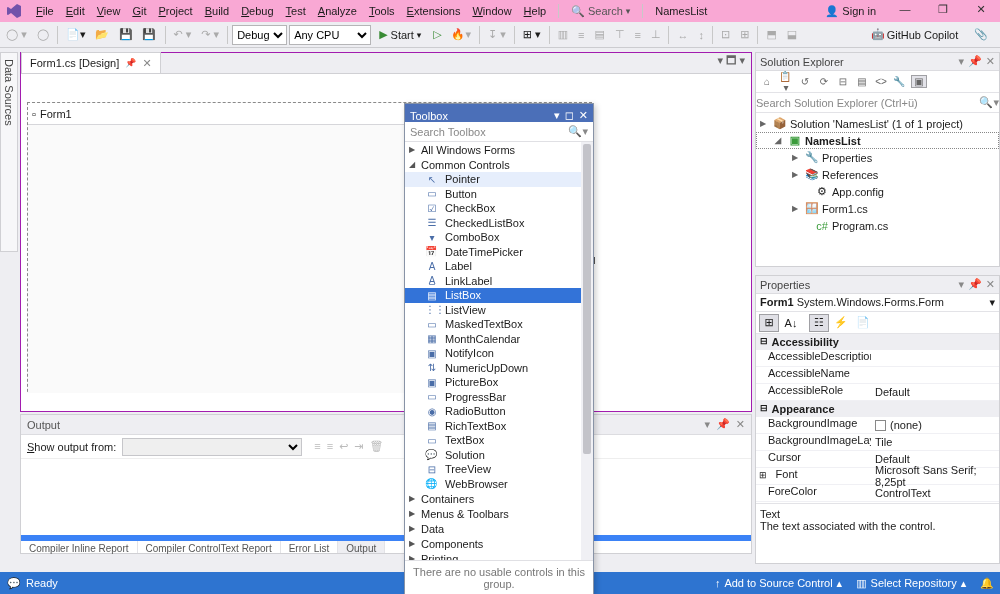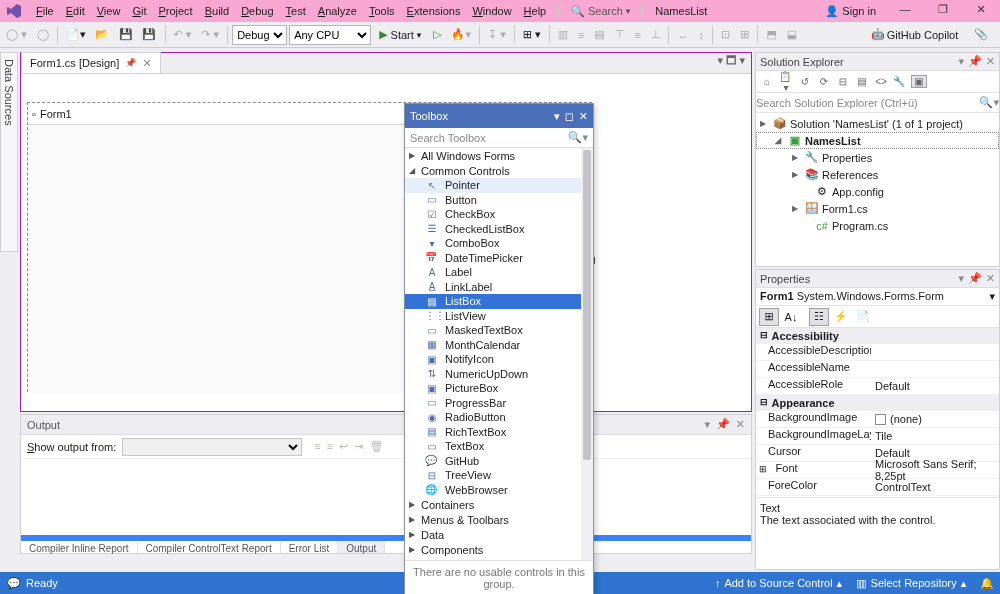--- a/index.html
+++ b/index.html
@@ -33,21 +33,21 @@
   .handle{width:7px;height:7px;background:#fff;border:1px solid #555;position:absolute;}
   .output { position:absolute; left:20px; right:248px; bottom:18px; height:140px; background:#fff; border:1px solid #d0d0d4; display:flex;flex-direction:column;}
   .output .hdr{height:20px;background:#eeeef2;border-bottom:1px solid #dcdce0;display:flex;align-items:center;padding:0 6px;color:#555;}
   .output .hdr .r{margin-left:auto;display:flex;gap:6px;color:#888;}
   .output .row{height:24px;display:flex;align-items:center;gap:6px;padding:0 6px;border-bottom:1px solid #eee;}
   .output .row select{width:180px;height:18px;border:1px solid #c6c6ca;}
   .output .tabs{margin-top:auto;height:18px;border-top:6px solid #3b82f6;display:flex;}
   .output .tabs .ot{padding:2px 8px;font-size:10px;color:#555;border-right:1px solid #e3e3e7;}
   .output .tabs .ot.active{background:#eeeef2;}
   .rightpane{position:absolute;right:0;top:4px;width:245px;bottom:0;display:flex;flex-direction:column;}
-  .panel{background:#fff;border:1px solid #d0d0d4;margin-bottom:2px;display:flex;flex-direction:column;}
+  .panel{background:#fff;border:1px solid #d0d0d4;margin-bottom:8px;display:flex;flex-direction:column;}
   .panel .phdr{height:18px;background:#eeeef2;border-bottom:1px solid #dcdce0;display:flex;align-items:center;padding:0 4px;color:#444;}
   .panel .phdr .r{margin-left:auto;display:flex;gap:4px;color:#888;font-size:9px;}
   .soln-tools{height:22px;border-bottom:1px solid #e3e3e7;display:flex;align-items:center;gap:3px;padding:0 3px;color:#666;}
   .soln-tools .ti{width:16px;text-align:center;font-size:10px;}
   .soln-search{height:20px;border-bottom:1px solid #e3e3e7;display:flex;align-items:center;padding:0 0;color:#888;}
   .soln-search .sico{margin-left:auto;}
   .tree{padding:2px 0;overflow:auto;flex:1;}
   .tn{display:flex;align-items:center;gap:3px;height:17px;padding-left:4px;}
   .tn .arr{width:10px;color:#666;font-size:8px;}
   .tn .ic{width:14px;text-align:center;}
@@ -60,21 +60,21 @@
   .props .ptb .pb.sel{border-color:#a0a0a4;background:#e0e0e6;}
   .pgrid{overflow:auto;height:170px;border-bottom:1px solid #e3e3e7;}
   .pcat{background:#eeeef2;padding:2px 4px;font-weight:600;display:flex;gap:4px;}
   .prow{display:flex;height:17px;border-bottom:1px solid #f0f0f4;}
   .prow .pn{width:115px;padding-left:12px;overflow:hidden;white-space:nowrap;}
   .prow .pv{flex:1;padding-left:4px;display:flex;align-items:center;gap:4px;}
   .prow .sw{width:11px;height:11px;border:1px solid #888;}
   .pdesc{padding:4px;}
   .pdesc .pt{font-weight:400;}
   .toolbox{position:absolute;left:404px;top:55px;width:190px;height:492px;background:#fff;border:1px solid #8893a6;box-shadow:2px 2px 6px rgba(0,0,0,.2);z-index:50;display:flex;flex-direction:column;}
-  .toolbox .thdr{height:24px;background:#4b6fb8;color:#fff;display:flex;align-items:center;padding:0 5px;font-size:11px;}
+  .toolbox .thdr{height:18px;background:#4b6fb8;color:#fff;display:flex;align-items:flex-end;padding:0 5px;font-size:11px;}
   .toolbox .thdr .r{margin-left:auto;display:flex;gap:5px;font-size:10px;}
   .toolbox .tsrch{height:20px;border-bottom:1px solid #e0e0e4;display:flex;align-items:center;padding:0 5px;color:#888;}
   .toolbox .tsrch .sico{margin-left:auto;}
   .tbody{flex:1;overflow:hidden;position:relative;}
   .tcat{display:flex;align-items:center;height:15px;padding-left:4px;gap:4px;}
   .tcat .arr{font-size:8px;color:#555;width:8px;}
   .titem{display:flex;align-items:center;height:14.5px;padding-left:20px;gap:6px;}
   .titem .ic{width:14px;text-align:center;color:#4a6da7;font-size:10px;}
   .titem.hov{background:#e6eefc;}
   .titem.sel{background:#3373d8;color:#fff;}
@@ -439,21 +439,21 @@
         <div class="titem">
           <span class="ic">▤</span>
           <span>RichTextBox</span>
         </div>
         <div class="titem">
           <span class="ic">▭</span>
           <span>TextBox</span>
         </div>
         <div class="titem">
           <span class="ic">💬</span>
-          <span>GitHub</span>
+          <span>Solution</span>
         </div>
         <div class="titem">
           <span class="ic">⊟</span>
           <span>TreeView</span>
         </div>
         <div class="titem">
           <span class="ic">🌐</span>
           <span>WebBrowser</span>
         </div>
         <div class="tcat">

